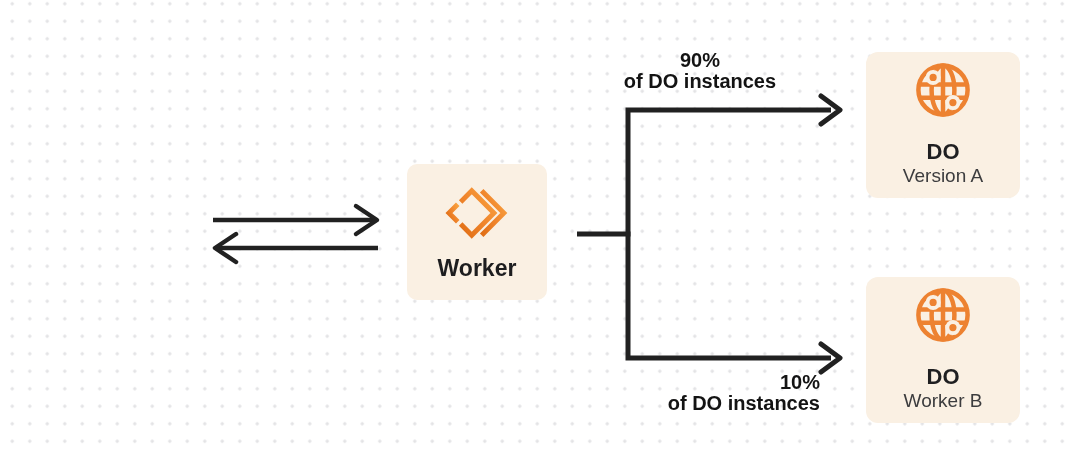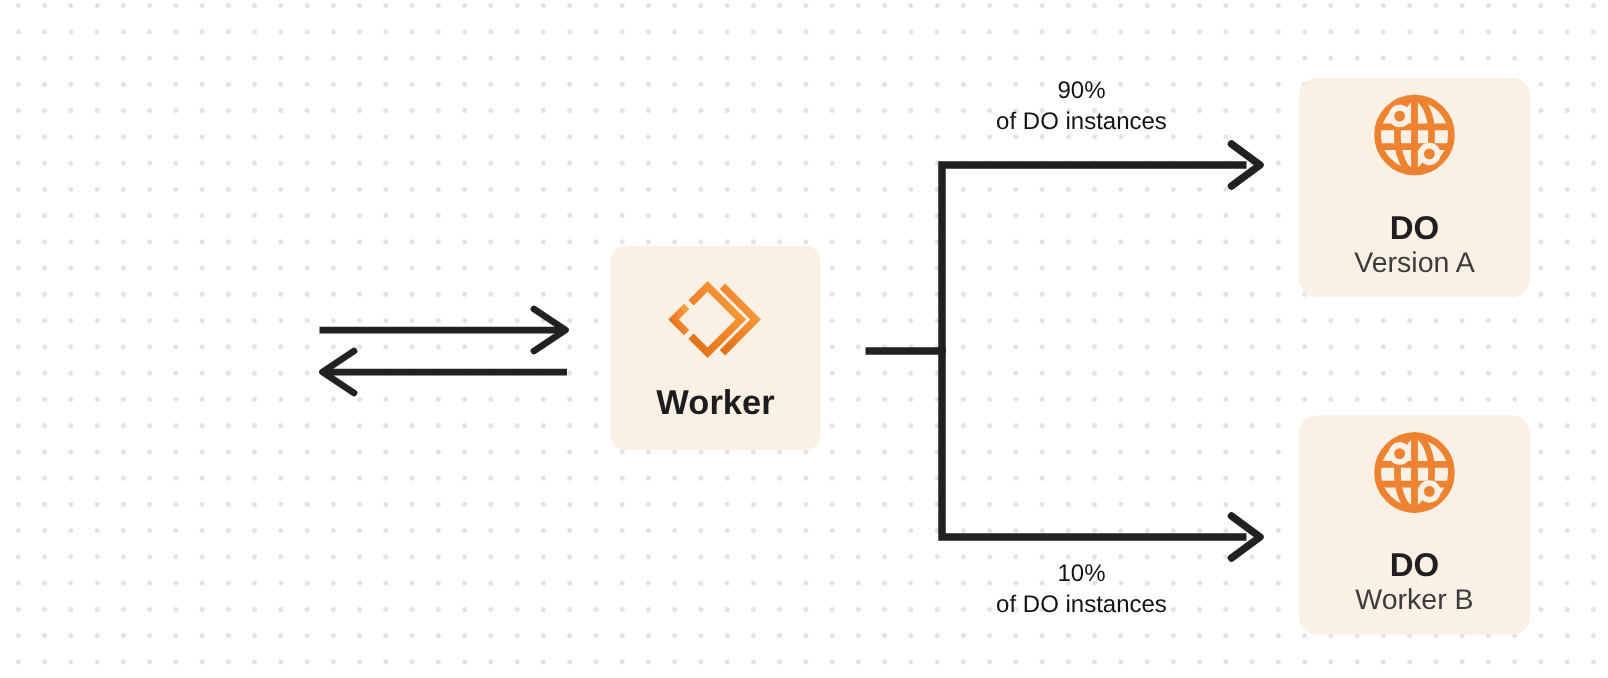--- a/index.html
+++ b/index.html
@@ -78,30 +78,30 @@
   .do-subtitle {
     margin-top: 4px;
     font-size: 19px;
     font-weight: 400;
     line-height: 19px;
     color: #3c3c3e;
   }
   .split-label {
     position: absolute;
     z-index: 2;
-    left: 601px;
+    left: 580px;
     width: 240px;
     text-align: center;
-    font-size: 16px;
-    font-weight: 400;
+    font-size: 20px;
+    font-weight: 700;
     line-height: 21px;
     color: #131313;
   }
   .split-label-top { top: 50px; }
-  .split-label-bottom { top: 372px; }
+  .split-label-bottom { top: 372px; text-align: right; }
 </style>
 </head>
 <body>
 
 <div class="canvas">
 
   <svg class="wires" width="1072" height="452" viewBox="0 0 1072 452" fill="none">
 
     <line x1="213" y1="220" x2="374" y2="220" stroke="#212121" stroke-width="4.5"></line>
     <path d="M356,206 L377,220 L356,234" stroke="#212121" stroke-width="4.5" stroke-linecap="round" stroke-linejoin="round" fill="none"></path>

